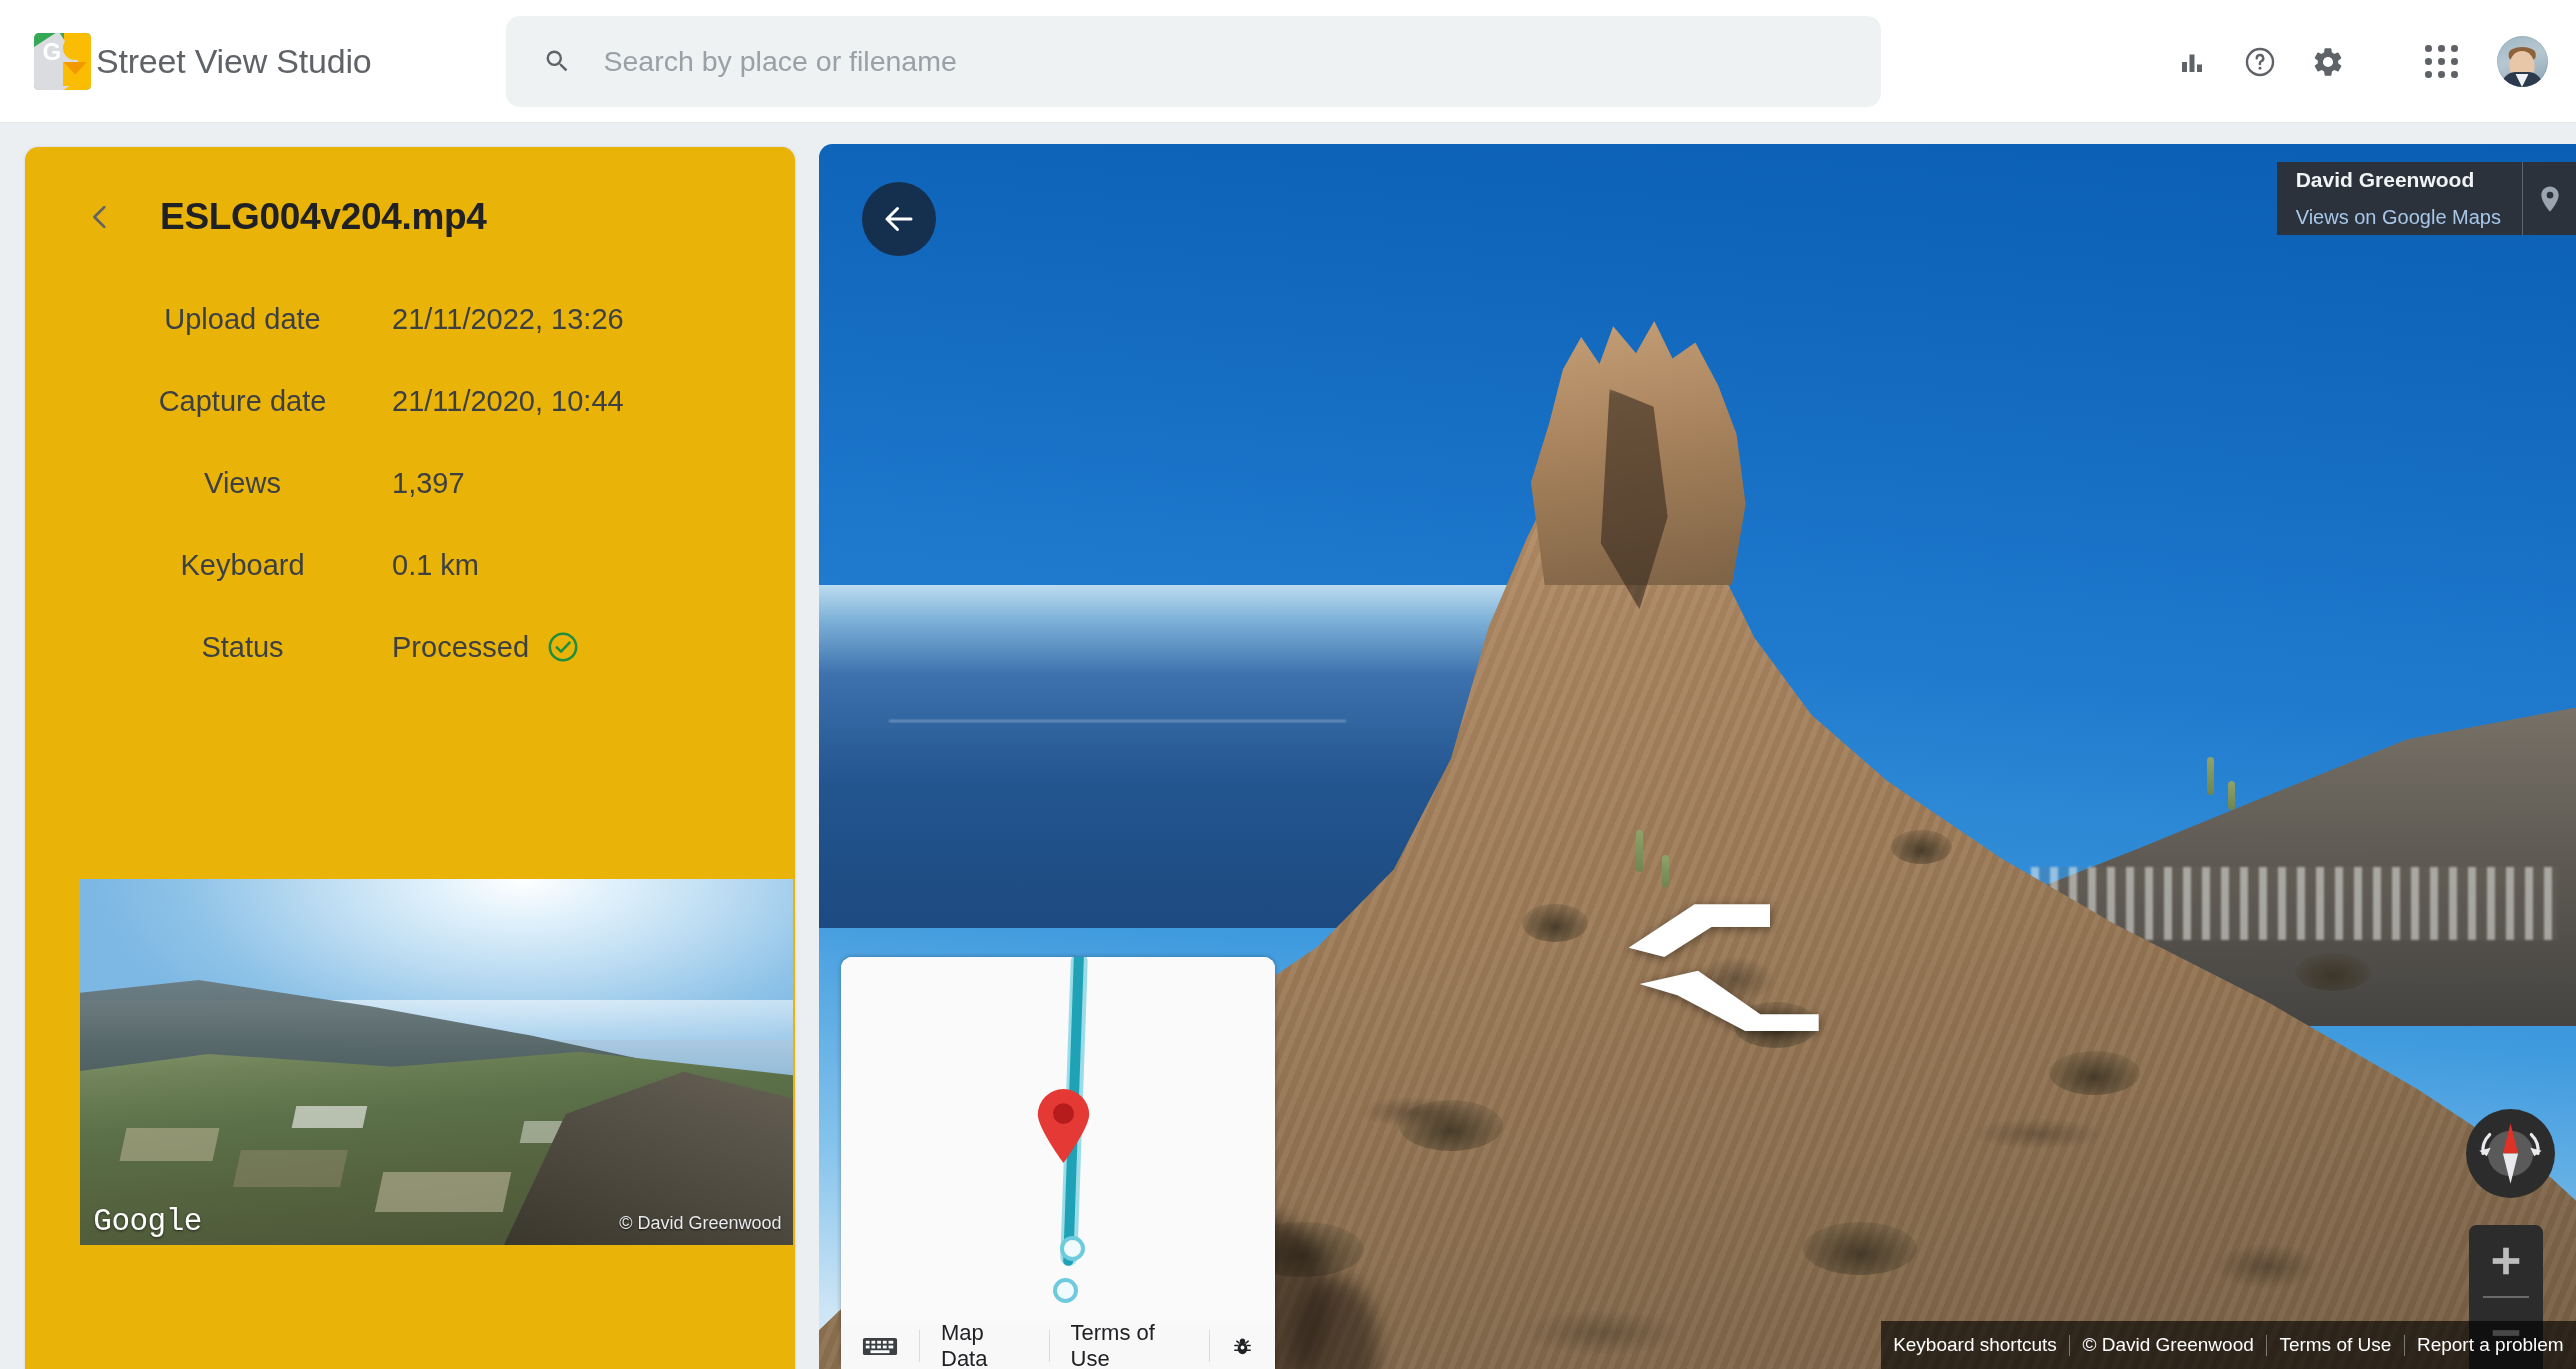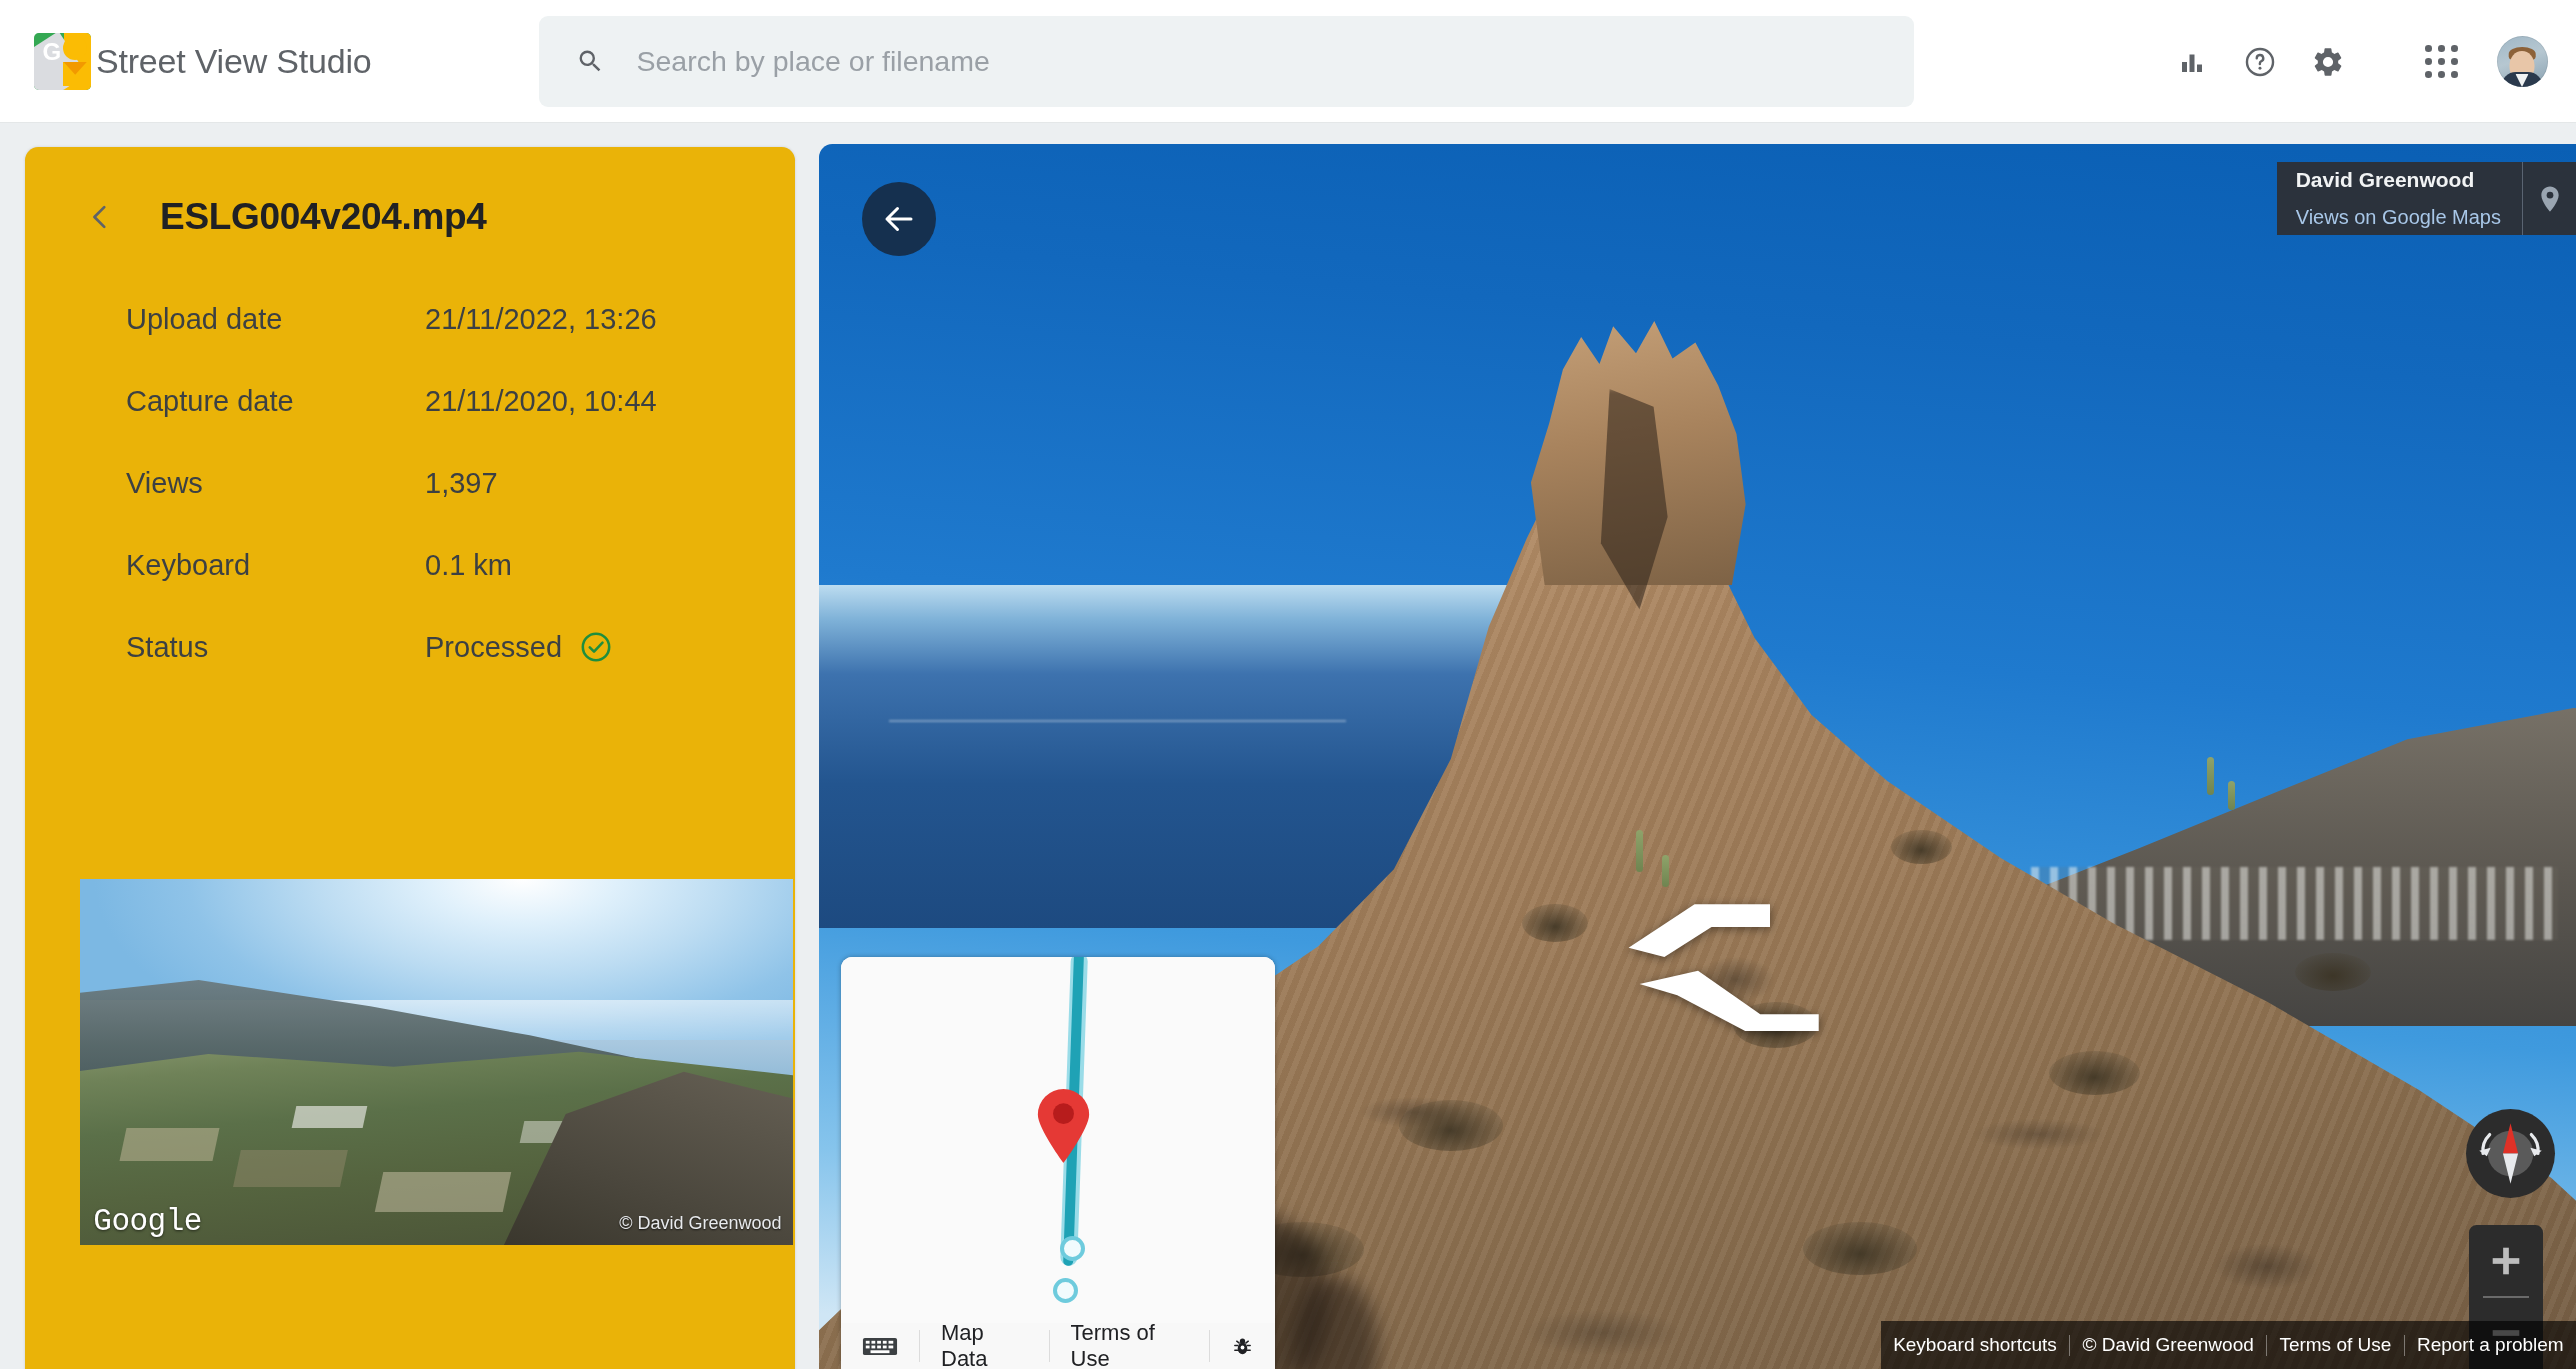--- a/index.html
+++ b/index.html
@@ -39,23 +39,23 @@
   }
   .logo .lbodyin {
     position:absolute; right:3.8px; top:29px; width:24px; height:13.3px;
     background:#f29900; clip-path: polygon(0 0, 100% 0, 50% 100%);
   }
   .brand-name {
     margin-left: 5px; font-size: 34px; color: #5f6368; letter-spacing: -0.2px;
   }
 
   .search {
-    position: absolute; left: 539px; top: 16px;
+    position: absolute; left: 506px; top: 16px;
     width: 1375px; height: 91px;
-    background: #eef2f3; border-radius: 9px;
+    background: #eef2f3; border-radius: 14px;
     display: flex; align-items: center;
   }
   .search-icon { margin-left: 37px; width: 28.5px; height: 28.5px; flex:0 0 auto; }
   .search-input {
     flex: 1; border: none; outline: none; background: transparent;
     margin-left: 32px; margin-right: 28.5px;
     font-size: 28.5px; color: #3c4043;
     font-family: "Liberation Sans", sans-serif;
   }
   .search-input::placeholder { color: #9aa0a6; }
@@ -101,21 +101,21 @@
     background: #eab308;
     border-radius: 13.3px 13.3px 0 0;
     box-shadow: 0 0.9px 2.8px rgba(60,64,67,.18);
   }
   .card-head { display: flex; align-items: center; padding: 49px 0 0 59px; }
   .back-chevron { width: 32px; height: 32px; cursor: pointer; flex: 0 0 auto; }
   .file-title {
     margin-left: 44px; font-size: 37px; font-weight: bold; color: #202124;
     letter-spacing: -0.3px;
   }
-  .meta { margin-top: 40px; padding-left: 101px; }
+  .meta { margin-top: 40px; padding-left: 68px; text-align: center; }
   .meta-row { display: flex; align-items: center; height: 82px; }
   .meta-label { width: 299px; font-size: 29px; color: #3c4043; }
   .meta-value { font-size: 29px; color: #3c4043; display:flex; align-items:center; }
   .check-icon { margin-left: 17px; width: 34px; height: 34px; flex:0 0 auto; }
 
   .thumb {
     position: absolute; left: 55px; top: 732px;
     width: 713px; height: 366px;
     overflow: hidden; background: #9fc5e8;
   }

